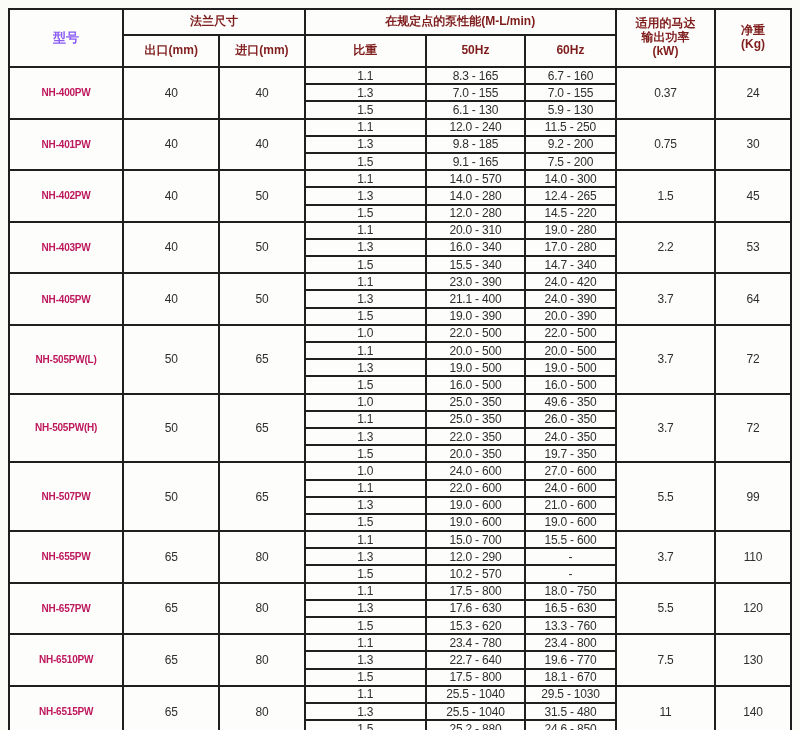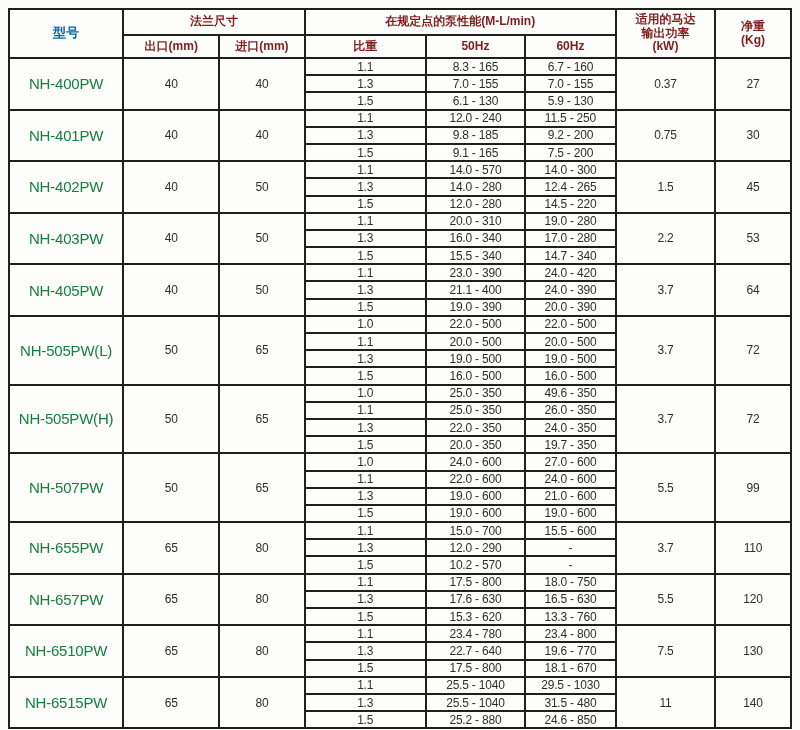--- a/index.html
+++ b/index.html
@@ -30,33 +30,33 @@
     padding: 0 2px;
     overflow: hidden;
   }
   thead th {
     color: #7f1d1d;
     font-size: 12px;
     font-weight: bold;
     line-height: 1.15;
   }
   thead tr.group-row { height: 26px; }
-  thead tr.sub-row   { height: 23px; margin-left: 11px; }
-  thead th.model-head { color: #0369a1; font-size: 13px; }
+  thead tr.sub-row   { height: 32px; margin-left: 11px; }
+  thead th.model-head { color: #8b5cf6; font-size: 13px; }
   .multiline { white-space: pre-line; }
   tbody tr { height: 17.2px; }
   tbody td.num {
     color: #2e2e2e;
     font-size: 12px;
     letter-spacing: -0.2px;
   }
   tbody td.model {
-    color: #15803d;
-    font-weight: normal;
-    font-size: 15px;
+    color: #be185d;
+    font-weight: bold;
+    font-size: 10px;
     letter-spacing: -0.2px;
   }
 </style>
 </head>
 <body>
 
 <div class="sheet">
   <table class="spec">
     <colgroup>
       <col style="width:14.6%">
@@ -89,21 +89,21 @@
     </thead>
     <tbody id="spec-body">
         <tr>
           <td rowspan="3" class="model">NH-400PW</td>
           <td rowspan="3" class="num">40</td>
           <td rowspan="3" class="num">40</td>
           <td class="num">1.1</td>
           <td class="num">8.3 - 165</td>
           <td class="num">6.7 - 160</td>
           <td rowspan="3" class="num">0.37</td>
-          <td rowspan="3" class="num">27</td>
+          <td rowspan="3" class="num">24</td>
         </tr>
         <tr>
           <td class="num">1.3</td>
           <td class="num">7.0 - 155</td>
           <td class="num">7.0 - 155</td>
         </tr>
         <tr>
           <td class="num">1.5</td>
           <td class="num">6.1 - 130</td>
           <td class="num">5.9 - 130</td>

